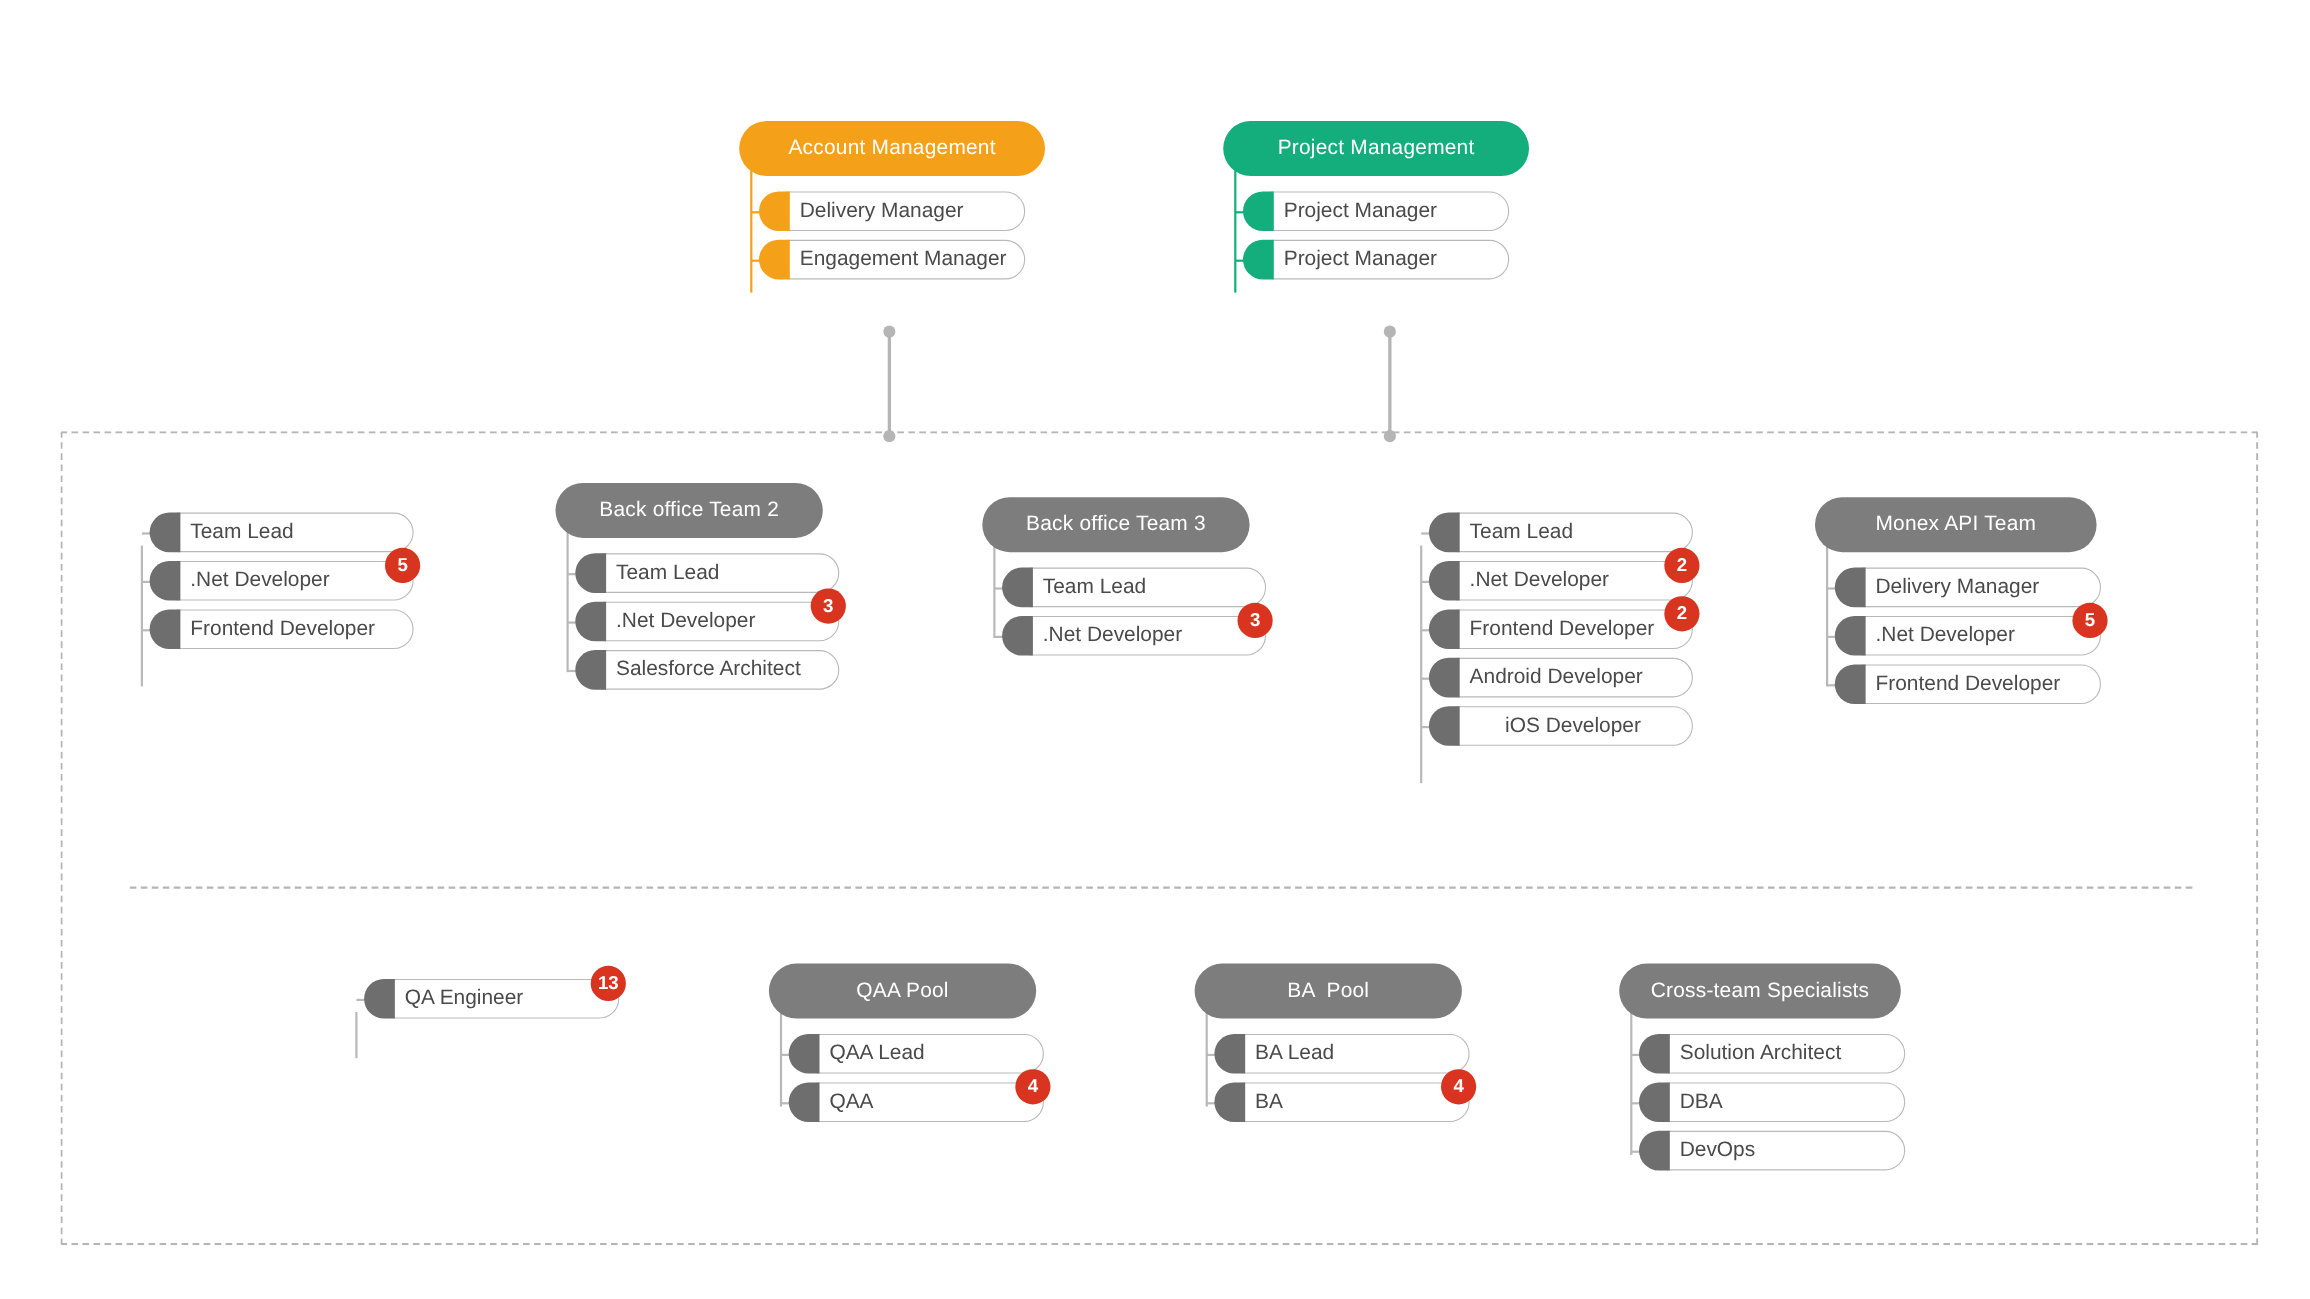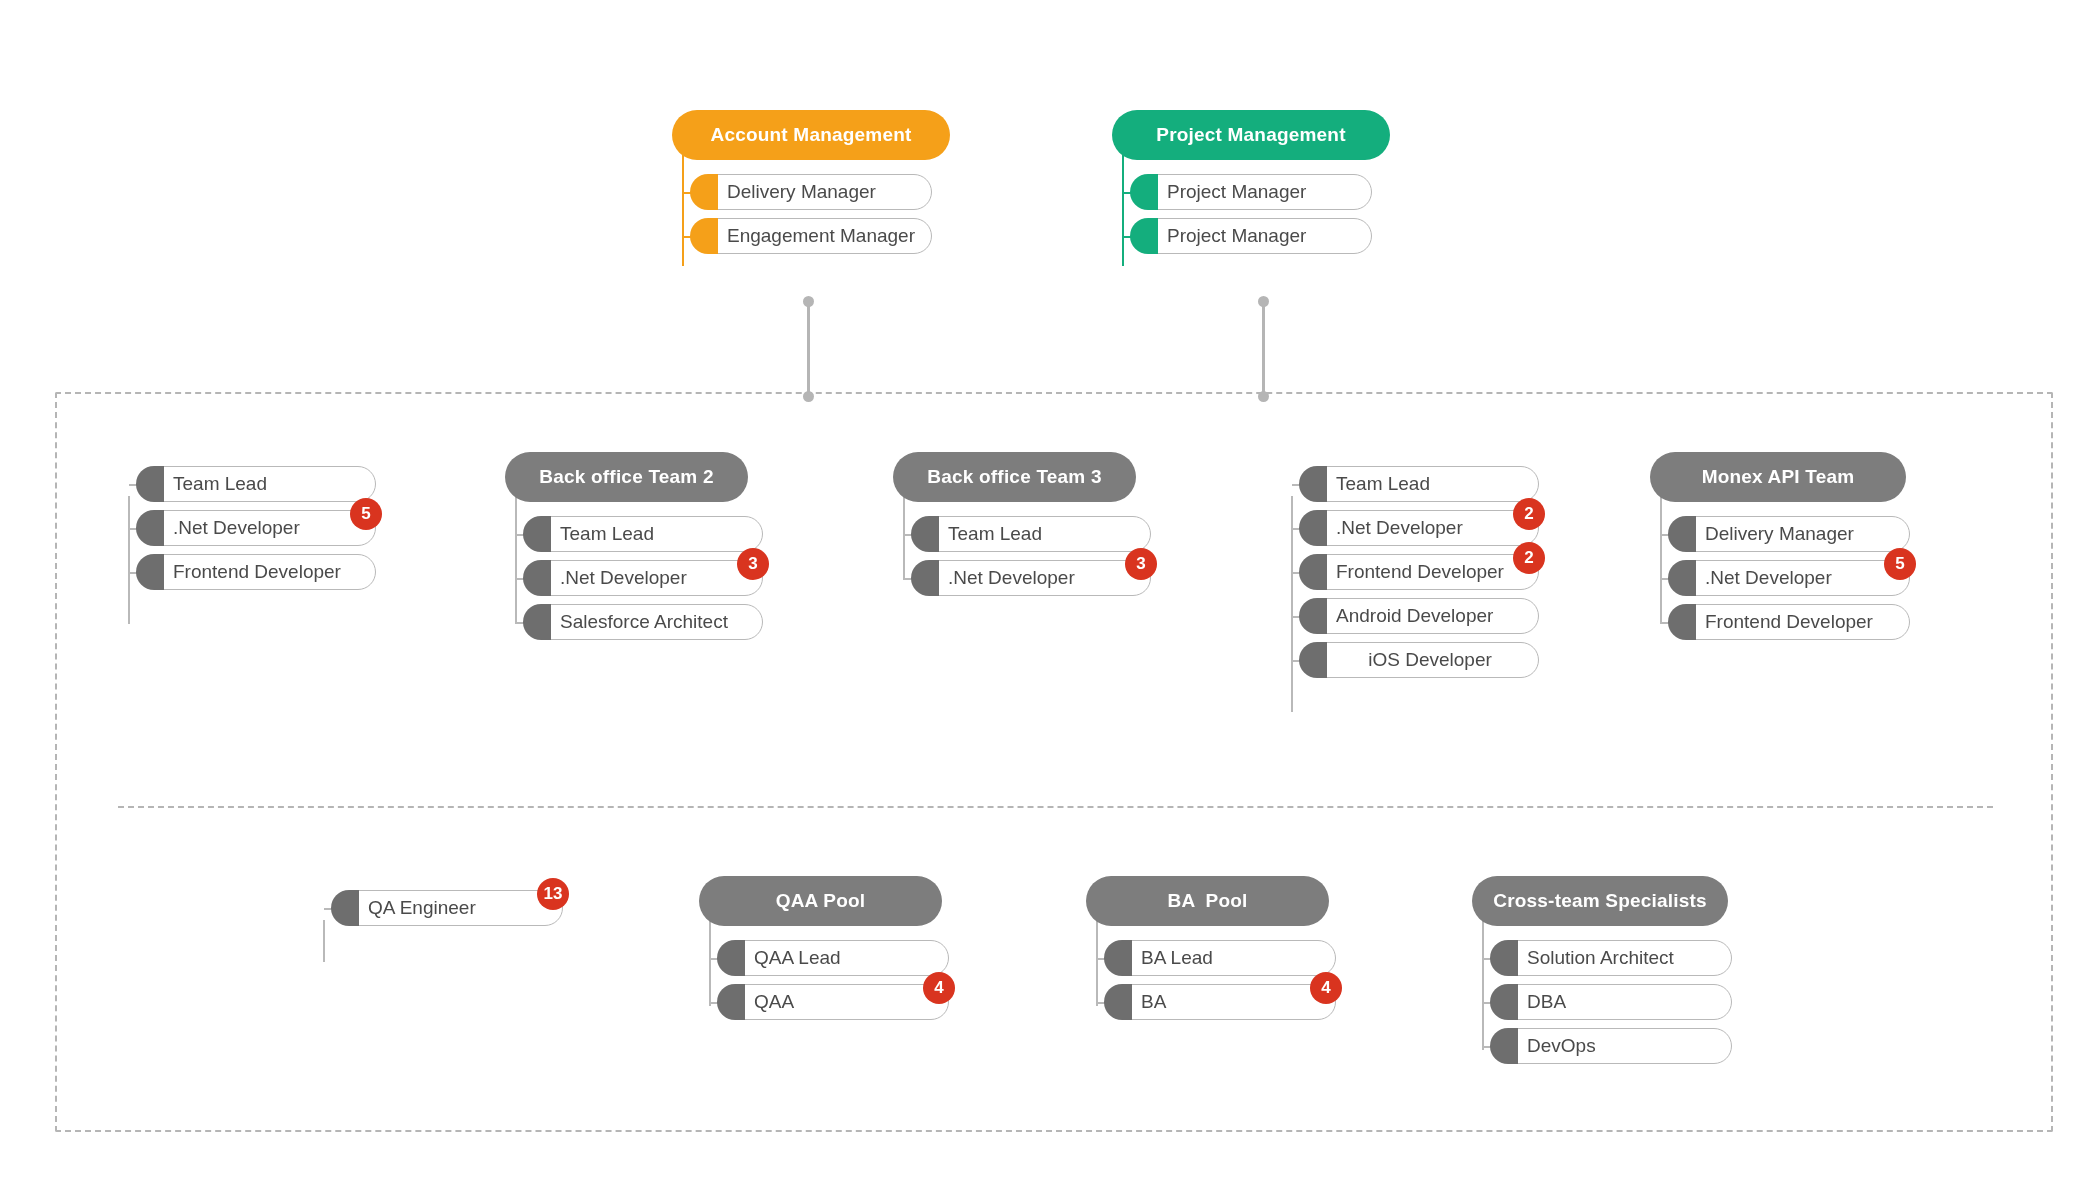--- a/index.html
+++ b/index.html
@@ -25,21 +25,21 @@
 
   .group-header {
     position: relative;
     height: 50px;
     border-radius: 25px;
     display: flex;
     align-items: center;
     justify-content: center;
     color: #ffffff;
     font-size: 19px;
-    font-weight: bold;
+    font-weight: normal;
     letter-spacing: 0.2px;
     white-space: pre;
     padding: 0 16px;
     z-index: 3;
   }
 
   .group-header.orange { background: #F5A019; }
   .group-header.green  { background: #14AE7D; }
   .group-header.gray   { background: #7D7D7D; }
 
@@ -257,21 +257,21 @@
           </div>
           <div class="role-row">
             <div class="elbow gray"></div>
             <div class="role-pill" style="width: 230px;">
               <span>Frontend Developer</span>
             </div>
             <div class="cap gray"></div>
           </div>
         </div>
       </div>
-      <div class="group" style="left: 505px; top: 452px;">
+      <div class="group" style="left: 505px; top: 439px;">
         <div class="spine gray" style="height: 128px;"></div>
         <div class="group-header gray" style="width: 243px;"><span>Back office Team 2</span></div>
         <div class="rows">
           <div class="role-row">
             <div class="elbow gray"></div>
             <div class="role-pill" style="width: 230px;">
               <span>Team Lead</span>
             </div>
             <div class="cap gray"></div>
           </div>

